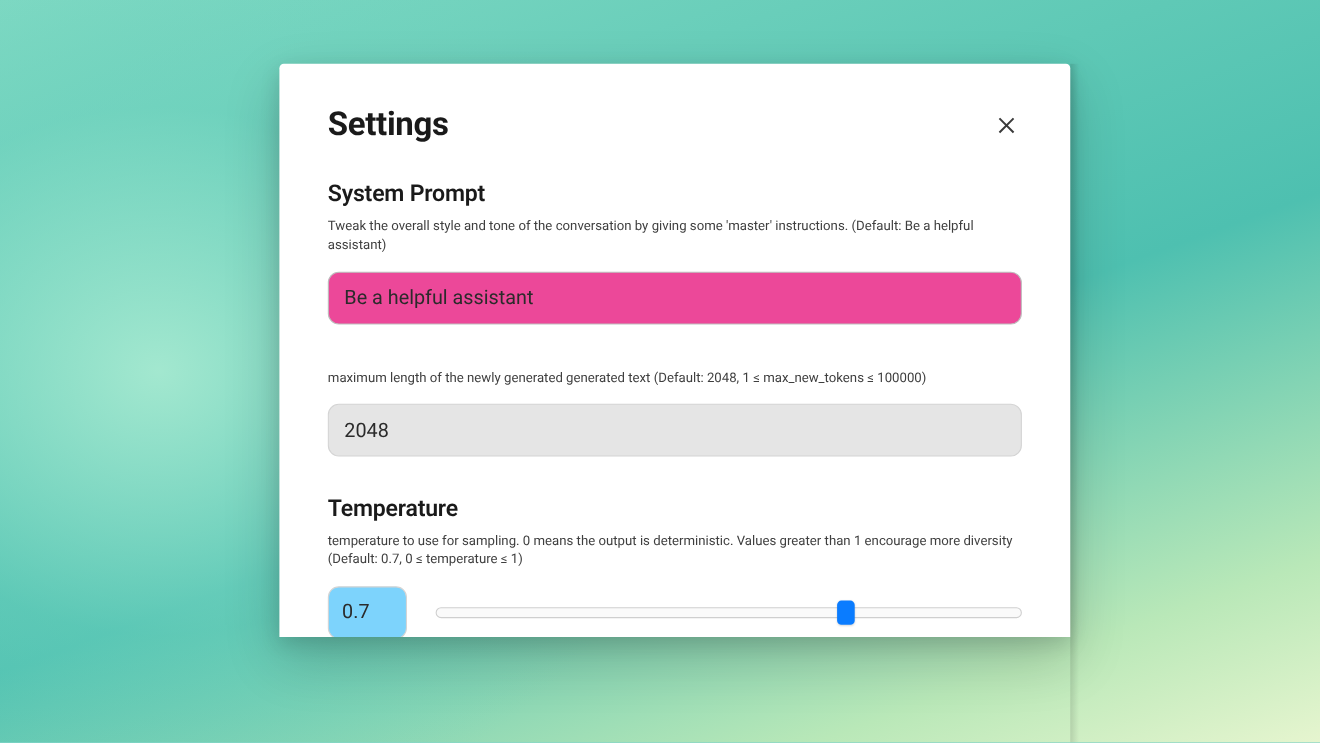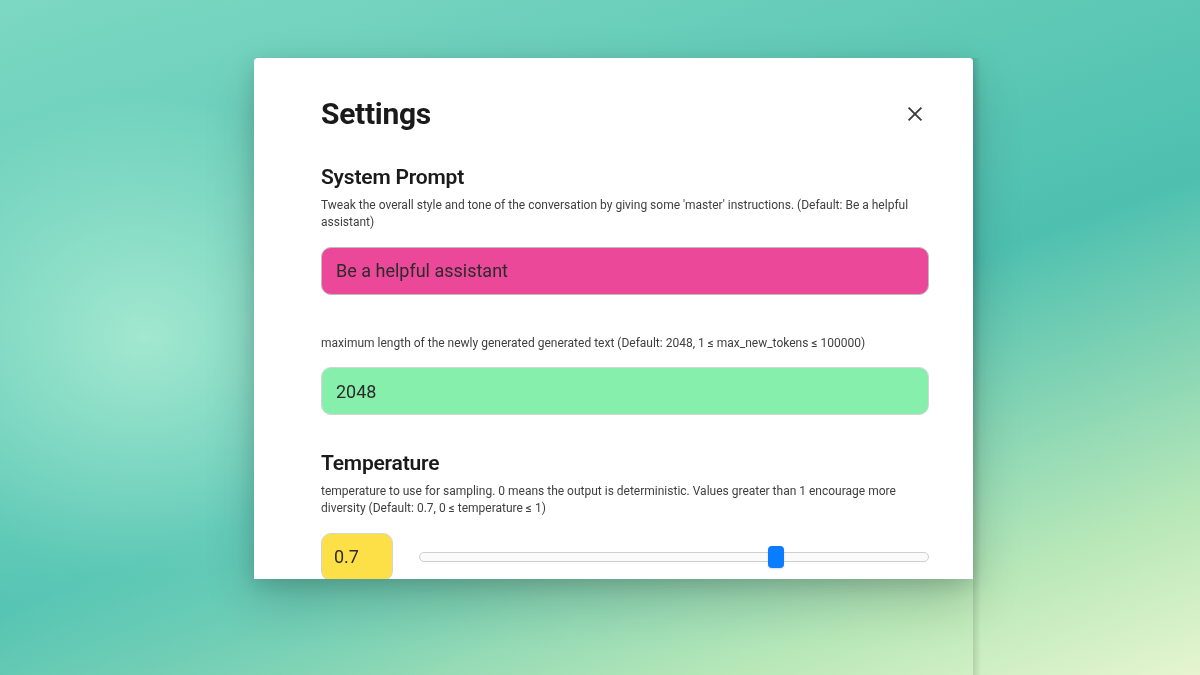--- a/index.html
+++ b/index.html
@@ -19,21 +19,21 @@
   }
   .panel {
     position: absolute;
     left: 254px;
     top: 58px;
     width: 719px;
     height: 521px;
     background: #ffffff;
     border-radius: 4px 4px 0 0;
     box-shadow: 0 20px 50px rgba(0,0,0,0.18), 0 6px 18px rgba(0,0,0,0.12);
-    padding: 38px 44px 0 67px;
+    padding: 38px 44px 0 44px;
     overflow: hidden;
   }
   .panel-shadow-right {
     position: absolute;
     left: 973px; top: 58px; width: 8px; height: 617px;
     background: linear-gradient(to right, rgba(0,0,0,0.12), rgba(0,0,0,0));
   }
   .header {
     display: flex;
     justify-content: space-between;
@@ -84,38 +84,38 @@
   .input-text {
     width: 100%;
     height: 48px;
     border: 1px solid #d4d4d4;
     border-radius: 10px;
     padding: 0 14px;
     font-size: 18px;
     font-family: inherit;
     color: #2b2b2b;
     outline: none;
-    background: #86efac;
+    background: #e5e5e5;
   }
   .temp-row {
     display: flex;
     align-items: center;
     gap: 26px;
   }
   .temp-value {
     width: 72px;
     height: 48px;
     border: 1px solid #d4d4d4;
     border-radius: 10px;
     display: flex;
     align-items: center;
     padding: 0 12px;
     font-size: 18px;
     color: #2b2b2b;
-    background: #fde047;
+    background: #7dd3fc;
   }
   .slider-wrap {
     flex: 1;
     position: relative;
     height: 20px;
     display: flex;
     align-items: center;
   }
   .slider-track {
     position: absolute;

